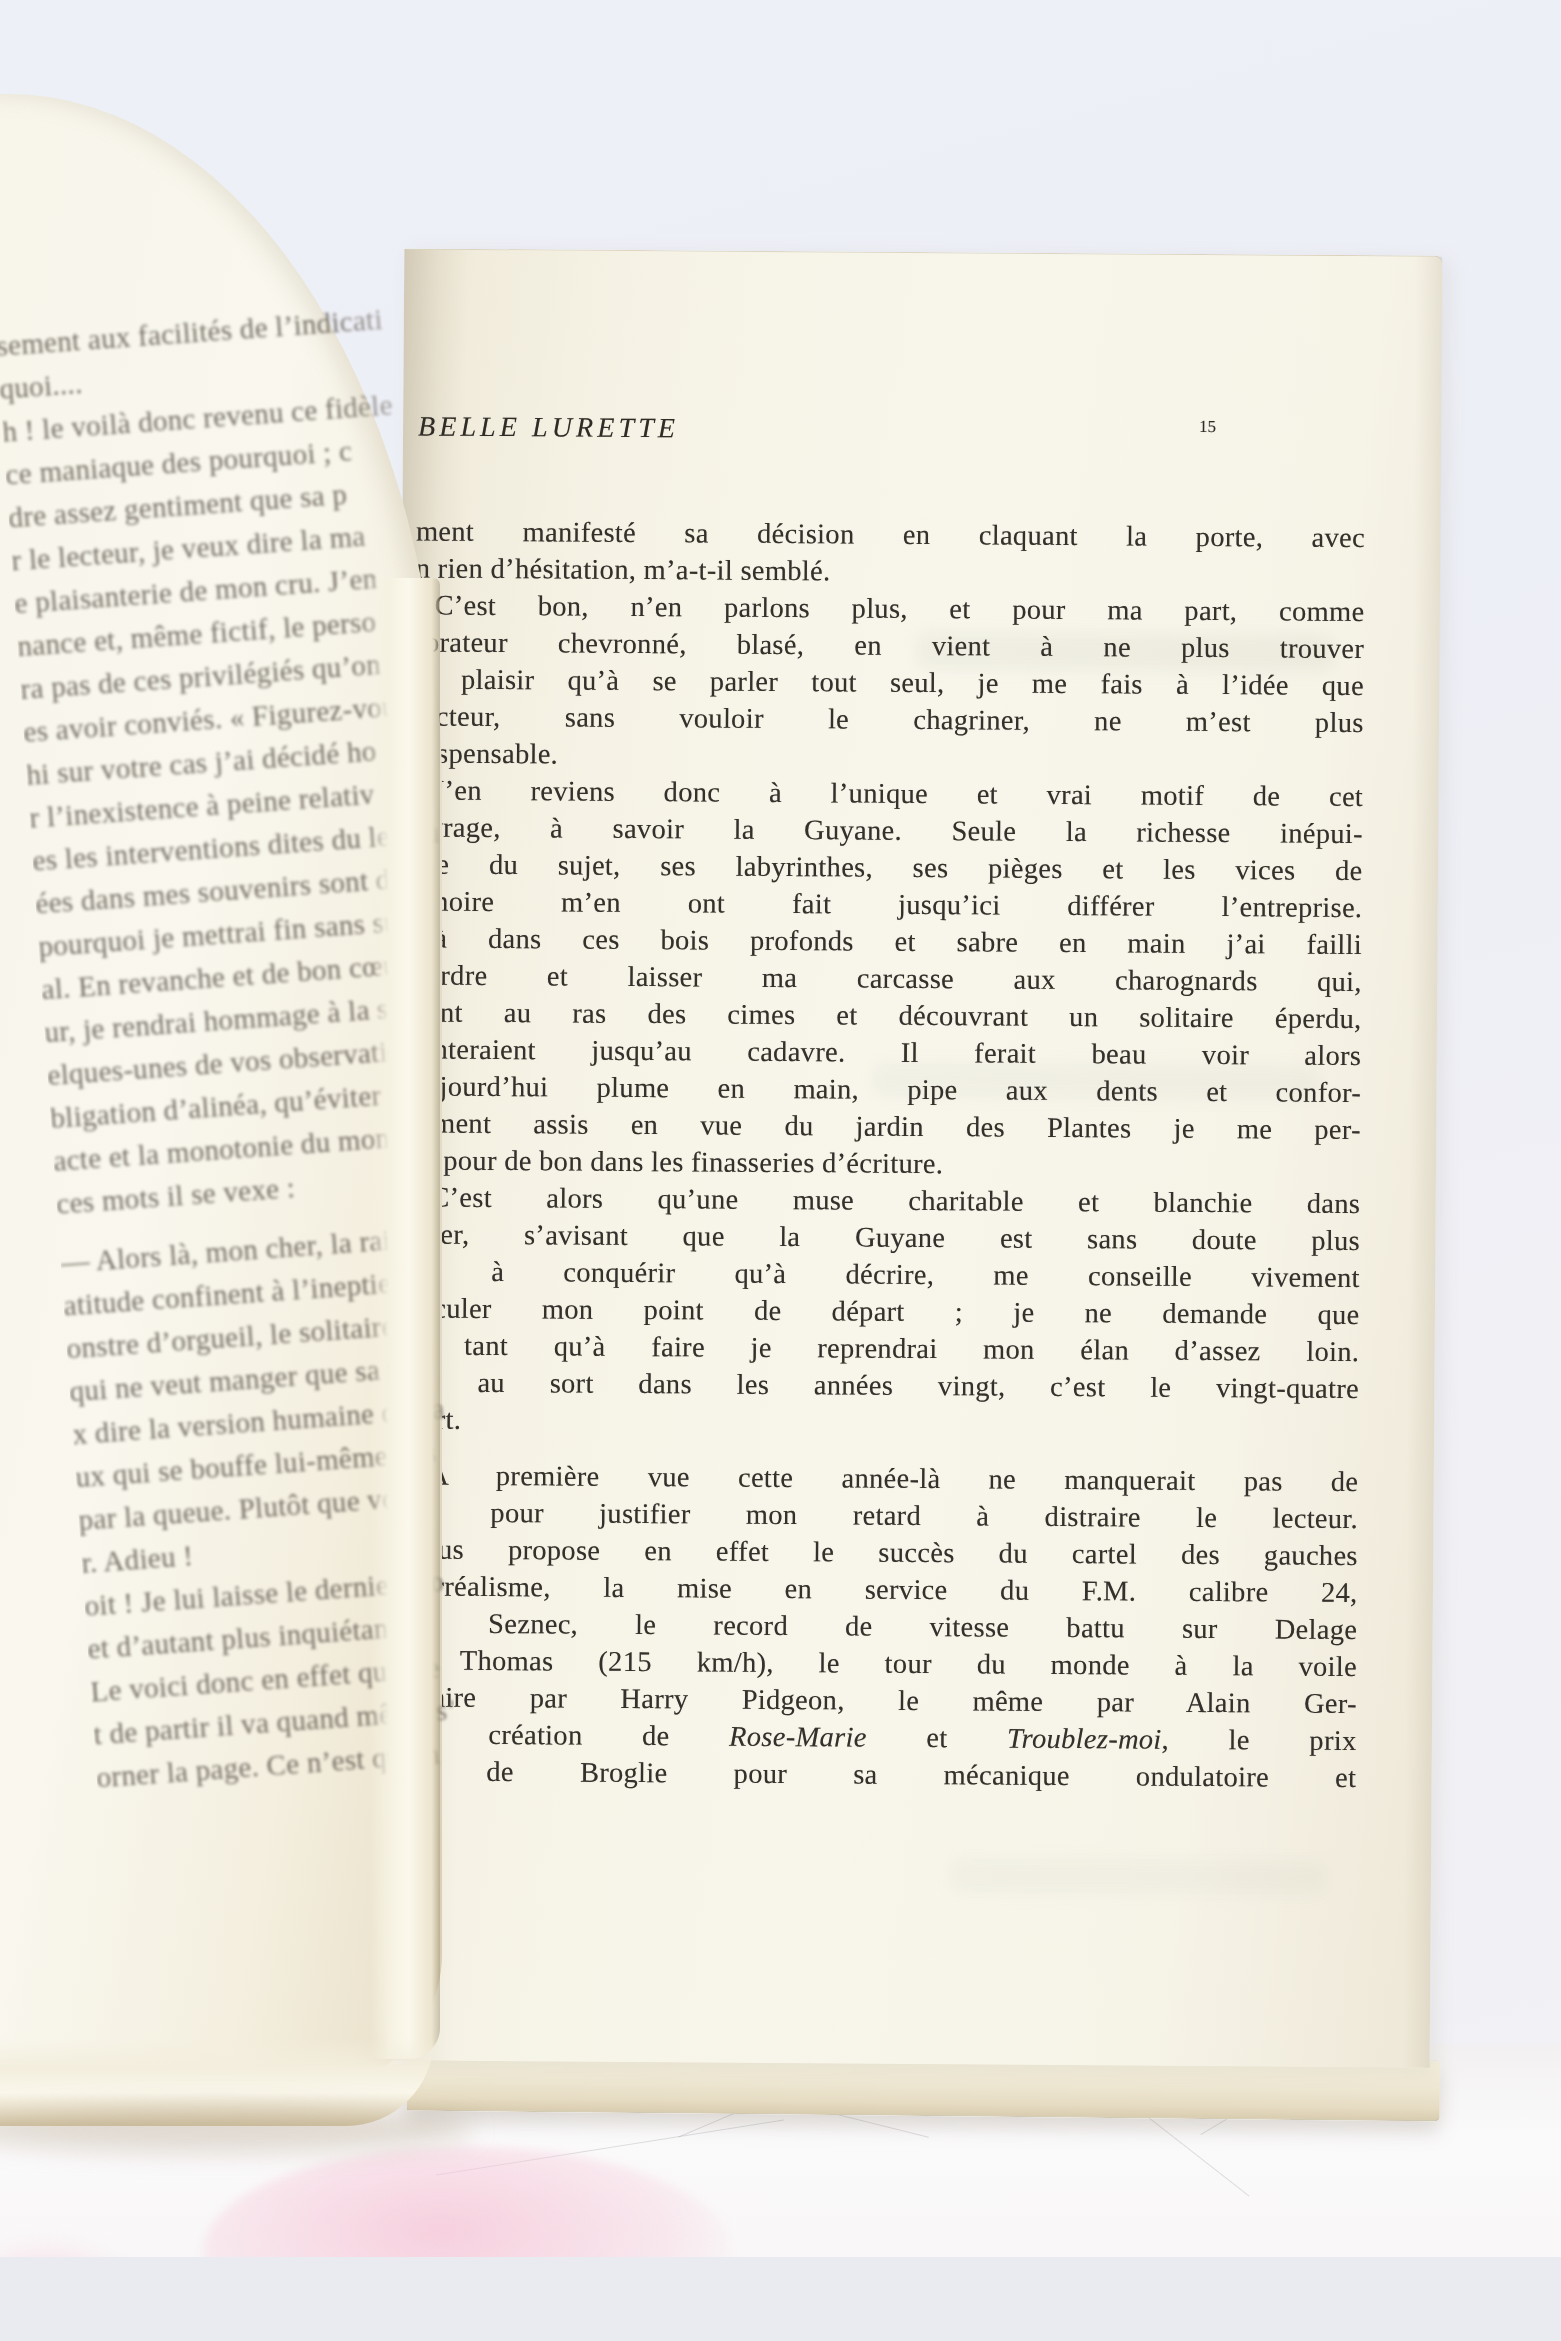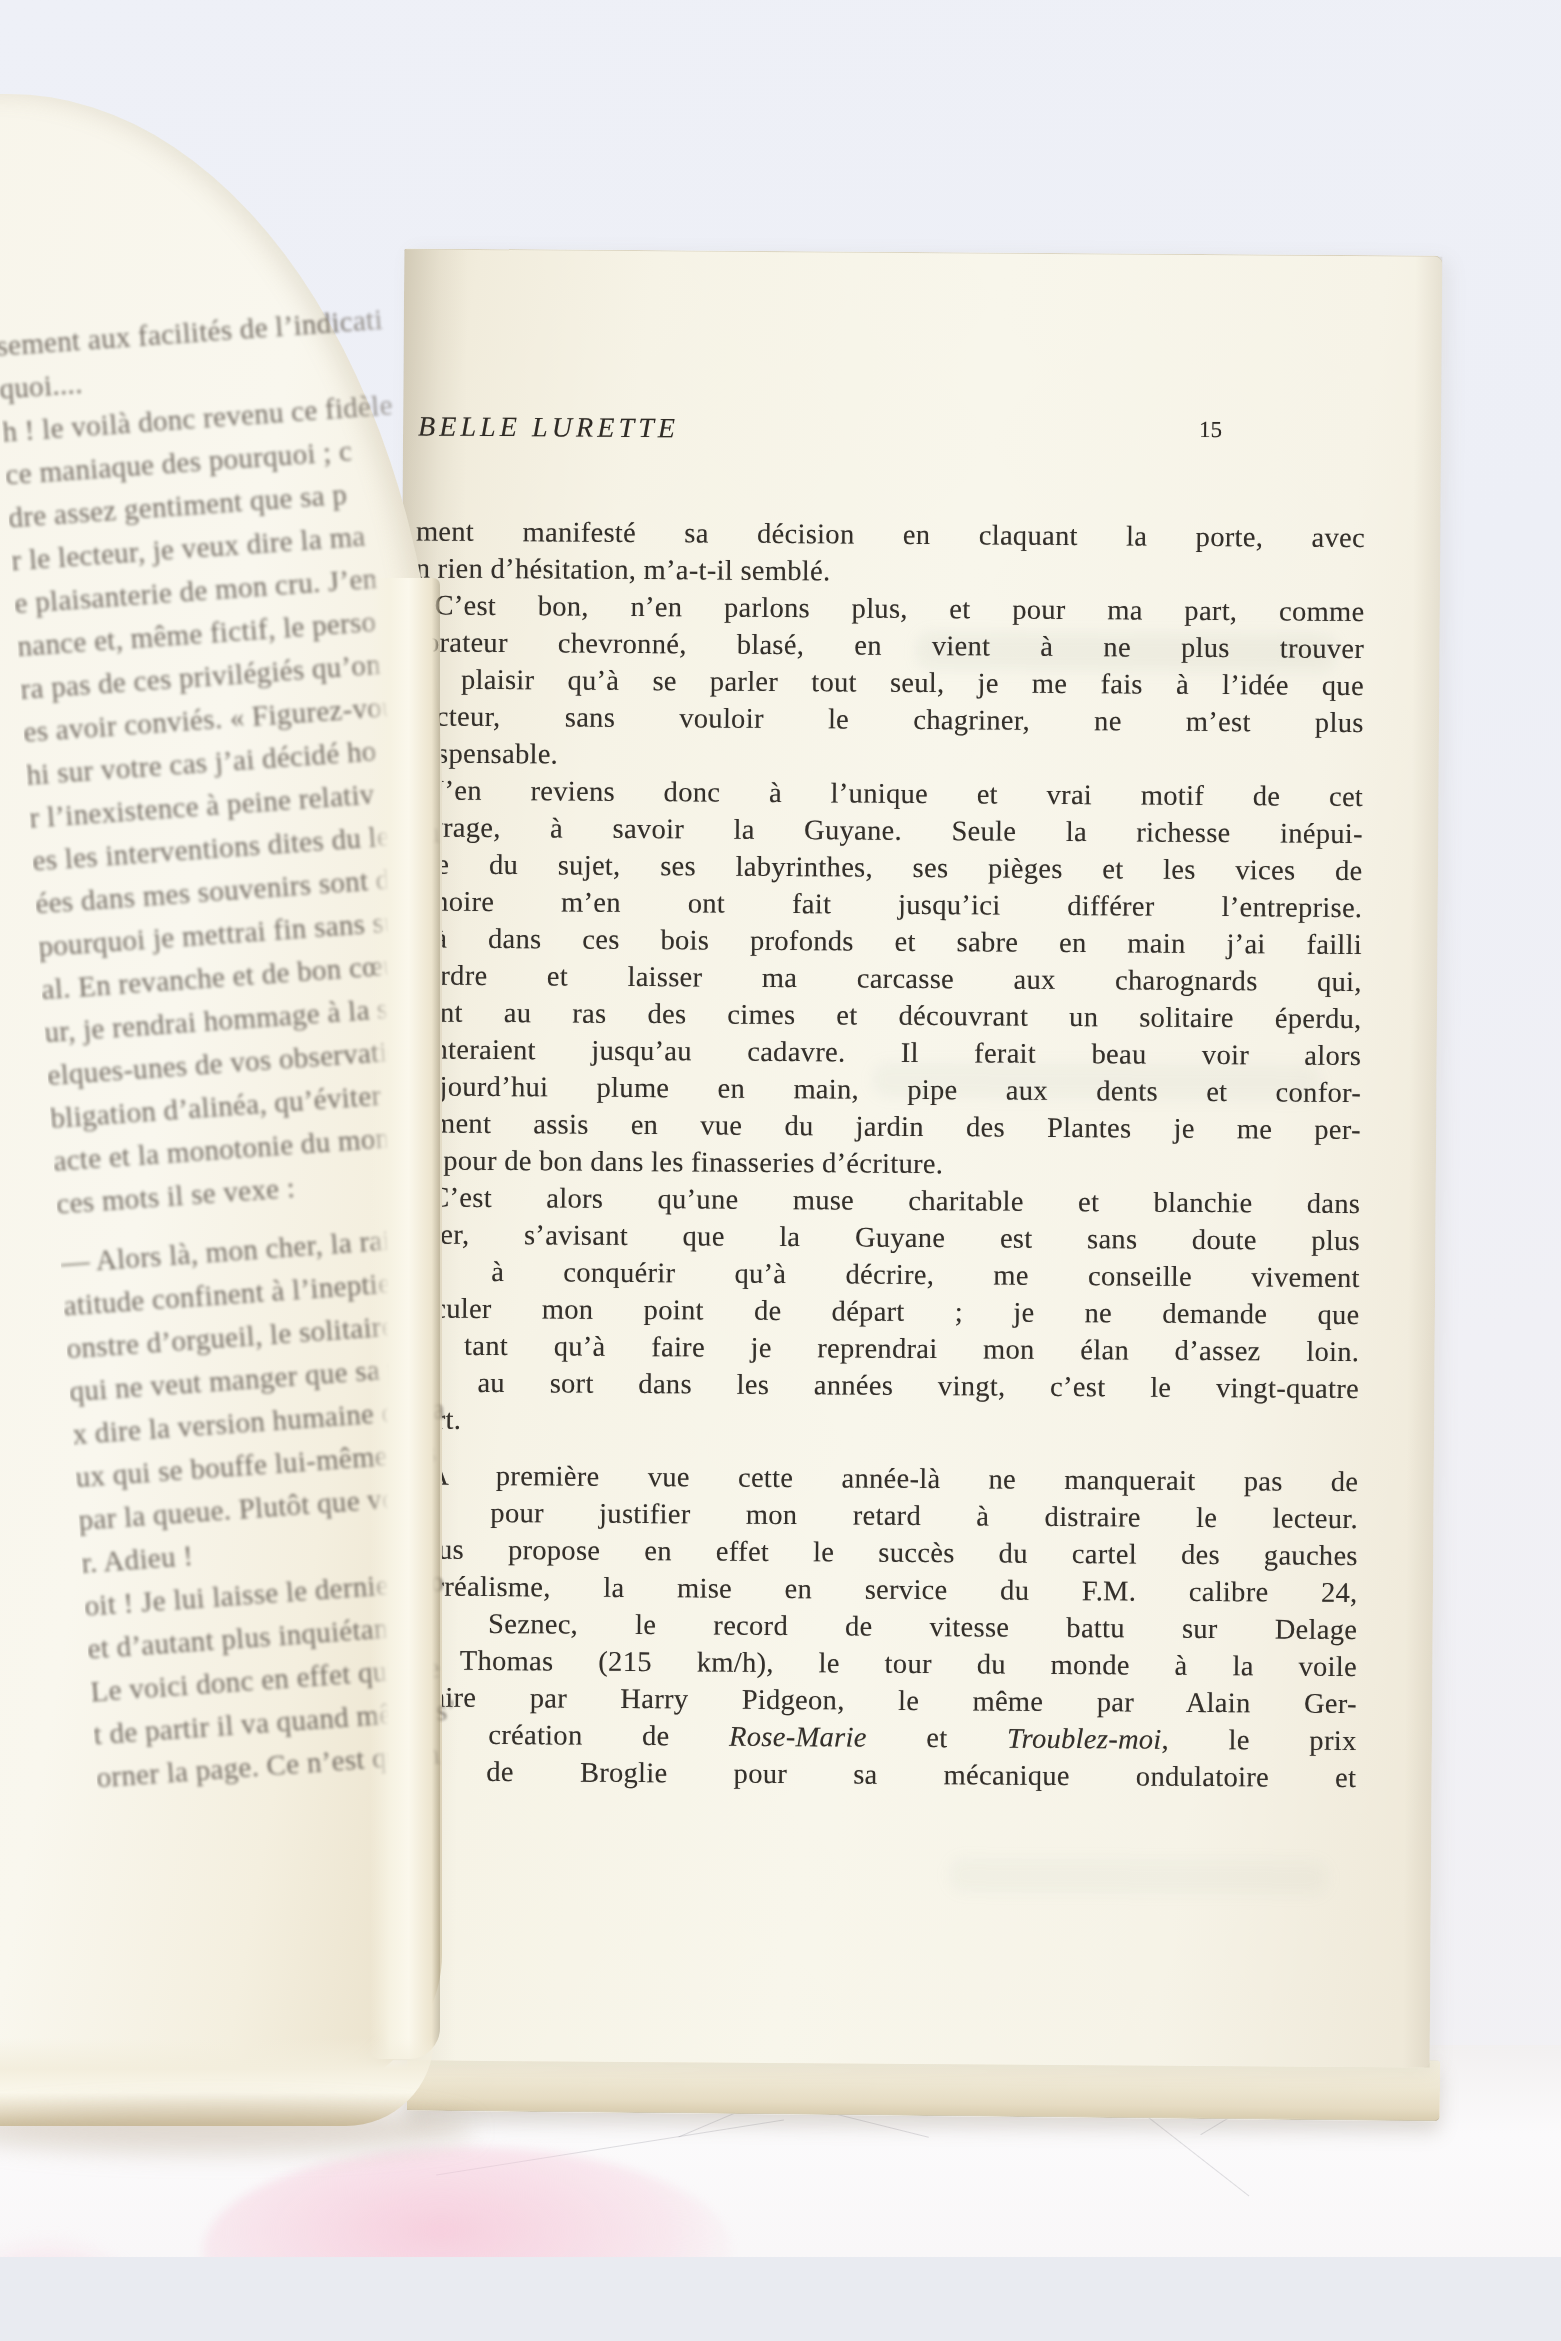--- a/index.html
+++ b/index.html
@@ -31,21 +31,21 @@
   .right-page::after{content:"";position:absolute;right:0;top:0;bottom:0;width:27px;
               background:linear-gradient(270deg,rgba(140,125,95,.14),rgba(140,125,95,0));}
   .page-stack{position:absolute;left:407px;top:2055px;width:1033px;height:60px;
               transform:rotate(.6deg);border-radius:1.4px 4.1px 5.4px 2.7px;
               background:linear-gradient(180deg,#f4f0e0 0%,#eee7d3 45%,#e6dcc3 80%,#d9cdb0 100%);
               border-bottom:1.4px solid rgba(140,125,95,.35);
               box-shadow:0 11px 19px rgba(120,105,80,.22);}
   .header-row{position:absolute;left:15px;top:161px;width:949px;height:47px;}
   .running-head{position:absolute;left:0;top:0;font-style:italic;font-size:28px;letter-spacing:4.1px;
                 color:#2f2b26;text-shadow:0 0 0.7px rgba(47,43,38,.4);}
-  .page-number{position:absolute;left:781px;top:1.4px;font-size:23px;color:#2f2b26;
+  .page-number{position:absolute;left:781px;top:1.4px;font-size:17px;color:#2f2b26;
                text-shadow:0 0 0.7px rgba(47,43,38,.4);}
   .text-block{position:absolute;left:13.6px;top:263px;width:949px;color:#34302b;
               font-size:28.5px;line-height:37px;letter-spacing:0.3px;
               text-shadow:0 0 0.7px rgba(52,48,43,.42);}
   .text-block .line{text-align:justify;text-align-last:justify;white-space:normal;}
   .text-block .line.end{text-align-last:left;}
   .text-block .line.indent{padding-left:19px;}
   .text-block .line.gap{margin-top:19px;}
   .it{font-style:italic;}
   .ghost{position:absolute;border-radius:15px;background:rgba(158,164,150,.10);filter:blur(6.8px);}

